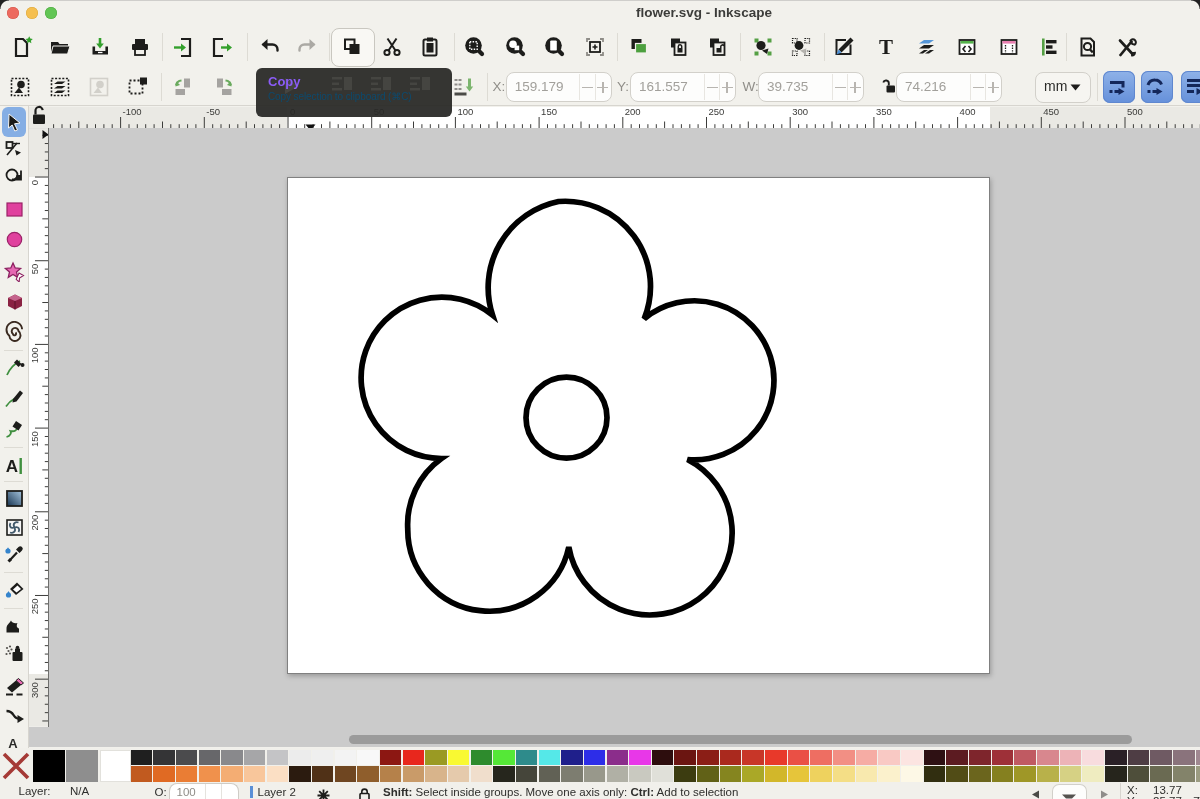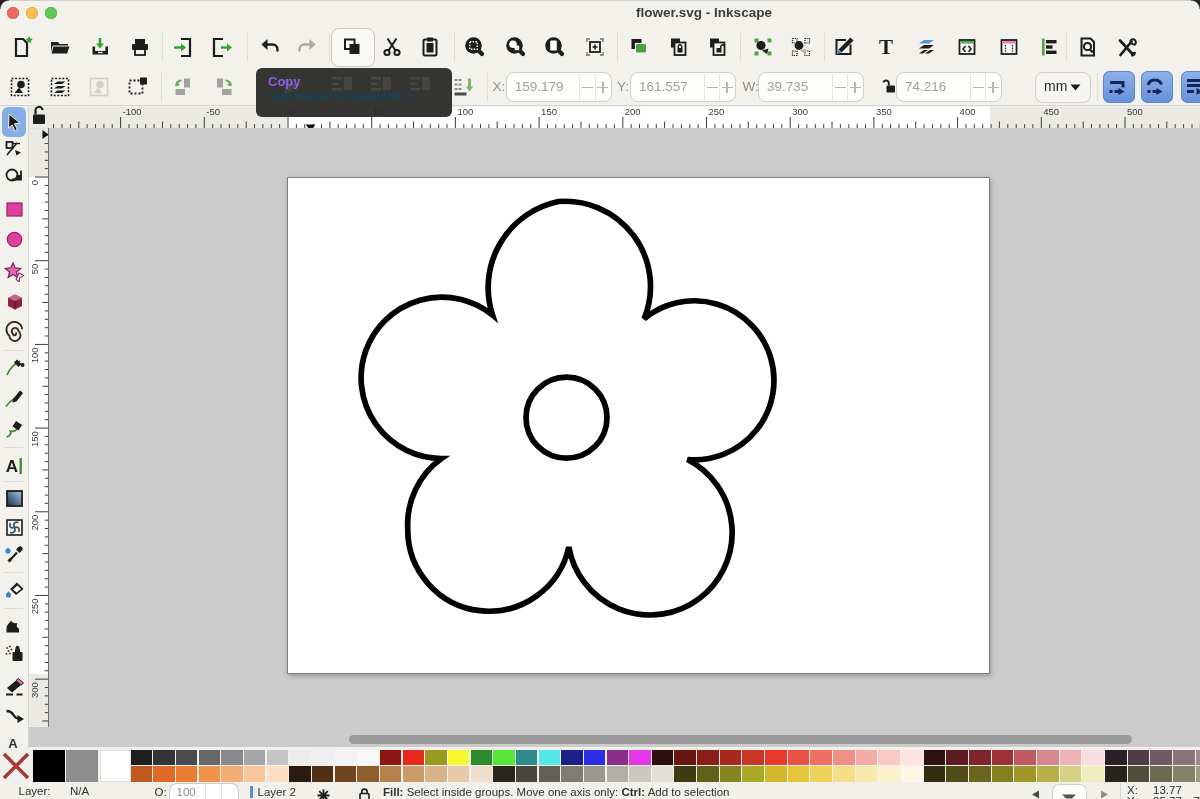--- a/index.html
+++ b/index.html
@@ -612,21 +612,21 @@
 <div class="abs" style="left:221px;top:784px;width:1px;height:15px;background:#e5e3de"></div>
 <div class="abs" style="left:249.5px;top:785.5px;width:3.6px;height:12.5px;background:#5a8fd6"></div>
 <div class="abs" style="left:257.5px;top:786px;font-size:11.5px;color:#2e2e2c">Layer 2</div>
 <svg style="position:absolute;left:316px;top:788px" width="15" height="15" viewBox="0 0 15 15">
     <path d="M7.5 1.5 v12 M1.5 7.5 h12 M3.2 3.2 l8.6 8.6 M11.8 3.2 l-8.6 8.6" stroke="#1d1d1b" stroke-width="1.8"></path>
   </svg>
 <svg style="position:absolute;left:357.5px;top:787px" width="13" height="15" viewBox="0 0 13 15">
     <rect x="2" y="6.5" width="9" height="7.5" rx="1" fill="none" stroke="#1d1d1b" stroke-width="1.6"></rect>
 <path d="M3.8 6.5 V4.8 a2.7 2.7 0 0 1 5.4 0 V6.5" fill="none" stroke="#1d1d1b" stroke-width="1.6"></path>
   </svg>
-<div class="abs" style="left:383px;top:786px;font-size:11.5px;color:#2e2e2c"><b>Fill:</b> Select inside groups. Move one axis only: <b>Ctrl:</b> Add to selection</div>
+<div class="abs" style="left:383px;top:786px;font-size:11.5px;color:#2e2e2c"><b>Shift:</b> Select inside groups. Move one axis only: <b>Ctrl:</b> Add to selection</div>
 <svg style="position:absolute;left:1030px;top:790px" width="12" height="9" viewBox="0 0 12 9">
     <path d="M9 0.5 L2 4.5 L9 8.5z" fill="#4a4a46"></path>
   </svg>
 <div class="abs" style="left:1051.7px;top:784.3px;width:33px;height:15px;background:#fdfdfc;border:1px solid #d2d0ca;border-radius:7px 7px 0 0;border-bottom:none"></div>
 <svg style="position:absolute;left:1061px;top:794px" width="16" height="5" viewBox="0 0 16 5">
     <path d="M1 0.5 h14 L11 4.5 h-6z" fill="#55534f"></path>
   </svg>
 <svg style="position:absolute;left:1098px;top:790px" width="12" height="9" viewBox="0 0 12 9">
     <path d="M3 0.5 L10 4.5 L3 8.5z" fill="#8f8d8a"></path>
   </svg>

